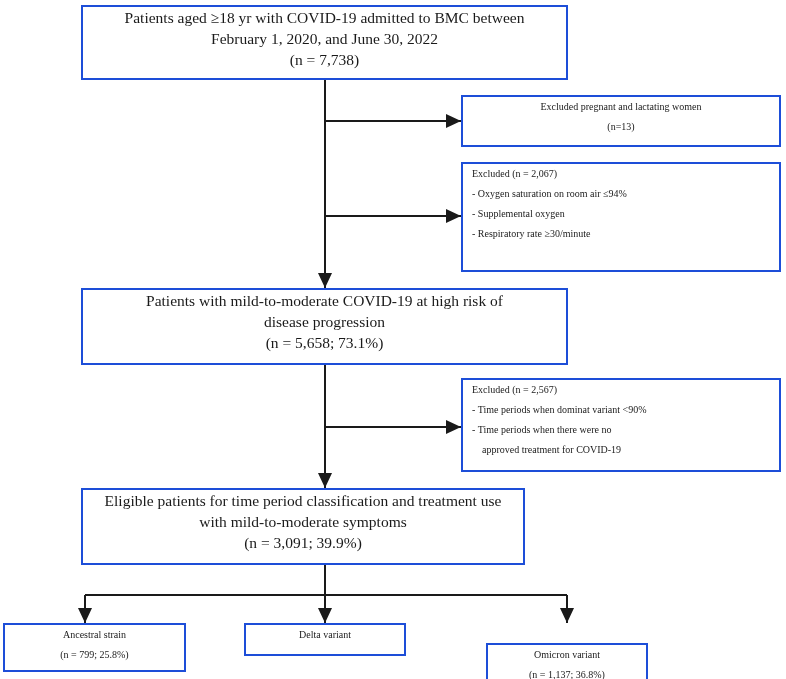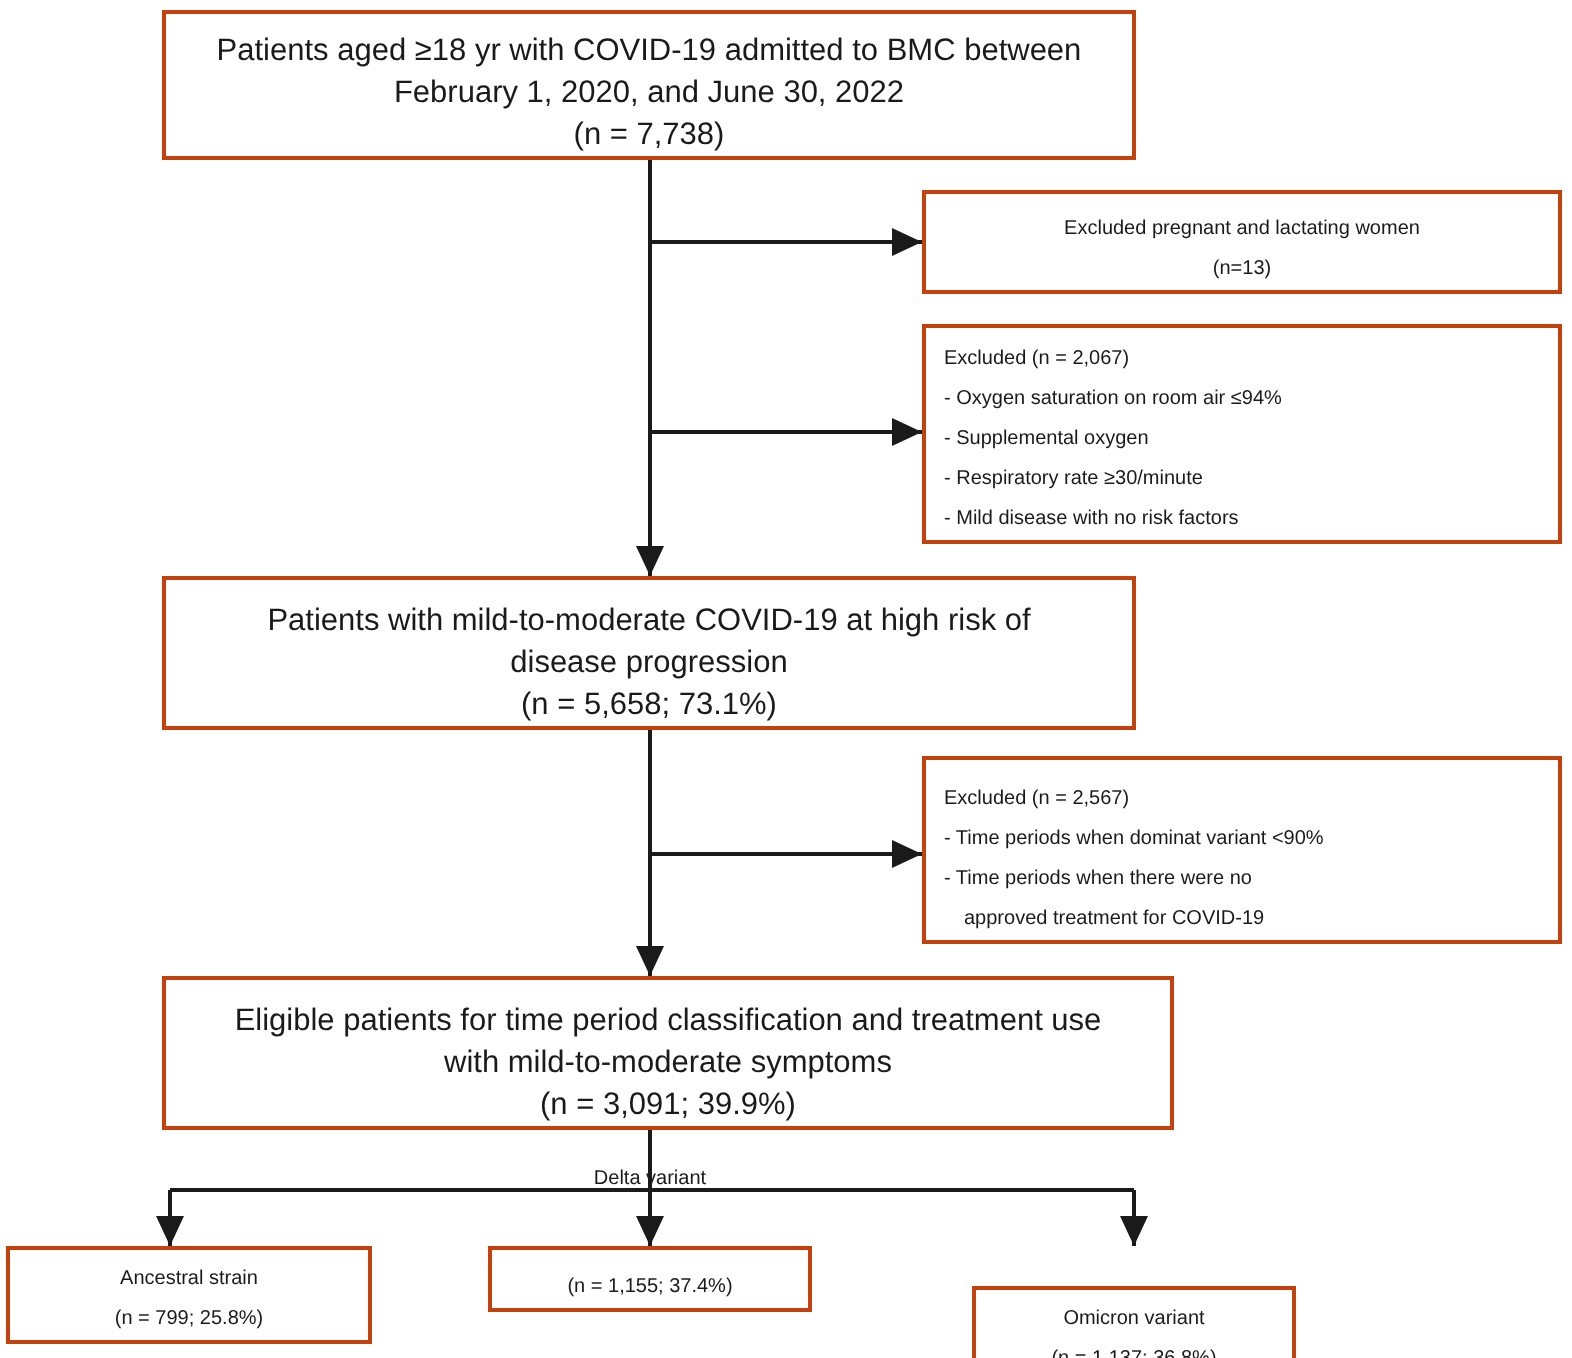--- a/index.html
+++ b/index.html
@@ -18,25 +18,26 @@
   }
   .connectors {
     position: absolute;
     left: 0;
     top: 0;
     pointer-events: none;
   }
   .box {
     position: absolute;
     box-sizing: border-box;
-    border: 2px solid #c2410c;
+    border: 2px solid #1d4ed8;
     background: #ffffff;
     display: flex;
     flex-direction: column;
-    justify-content: flex-end;
+    justify-content: flex-start;
+    font-family: Liberation Serif, serif;
   }
   .box.main {
     border-width: 2.5px;
   }
   .box.center {
     text-align: center;
   }
   .box.leftalign {
     text-align: left;
     padding-left: 9px;
@@ -89,37 +90,36 @@
   <div class="box center small" style="left:461px; top:95px; width:320px; height:52px;">
     <div class="ln">Excluded pregnant and lactating women</div>
     <div class="ln">(n=13)</div>
   </div>
 
   <div class="box leftalign small" style="left:461px; top:162px; width:320px; height:110px;">
     <div class="ln">Excluded (n = 2,067)</div>
     <div class="ln">- Oxygen saturation on room air ≤94%</div>
     <div class="ln">- Supplemental oxygen</div>
     <div class="ln">- Respiratory rate ≥30/minute</div>
-    <div class="ln">- Mild disease with no risk factors</div>
   </div>
 
   <div class="box main center" style="left:81px; top:288px; width:487px; height:77px;">
     <div class="ln">Patients with mild-to-moderate COVID-19 at high risk of</div>
     <div class="ln">disease progression</div>
     <div class="ln">(n = 5,658; 73.1%)</div>
   </div>
 
   <div class="box leftalign small" style="left:461px; top:378px; width:320px; height:94px;">
     <div class="ln">Excluded (n = 2,567)</div>
     <div class="ln">- Time periods when dominat variant &lt;90%</div>
     <div class="ln">- Time periods when there were no</div>
     <div class="ln cont">approved treatment for COVID-19</div>
   </div>
 
-  <div class="box main center" style="left:81px; top:488px; width:506px; height:77px;">
+  <div class="box main center" style="left:81px; top:488px; width:444px; height:77px;">
     <div class="ln">Eligible patients for time period classification and treatment use</div>
     <div class="ln">with mild-to-moderate symptoms</div>
     <div class="ln">(n = 3,091; 39.9%)</div>
   </div>
 
   <div class="box center small" style="left:3px; top:623px; width:183px; height:49px;">
     <div class="ln">Ancestral strain</div>
     <div class="ln">(n = 799; 25.8%)</div>
   </div>
 

